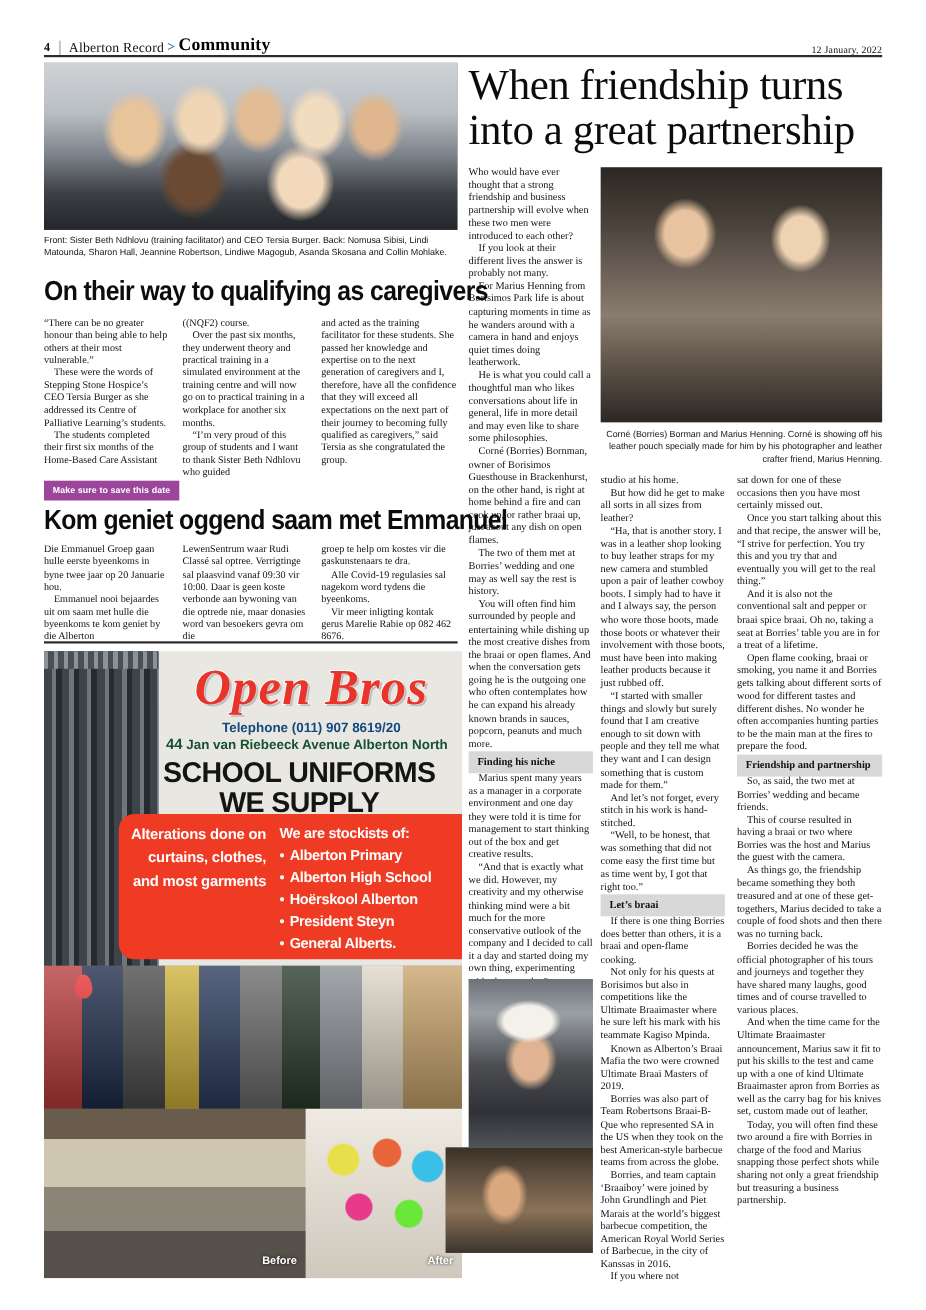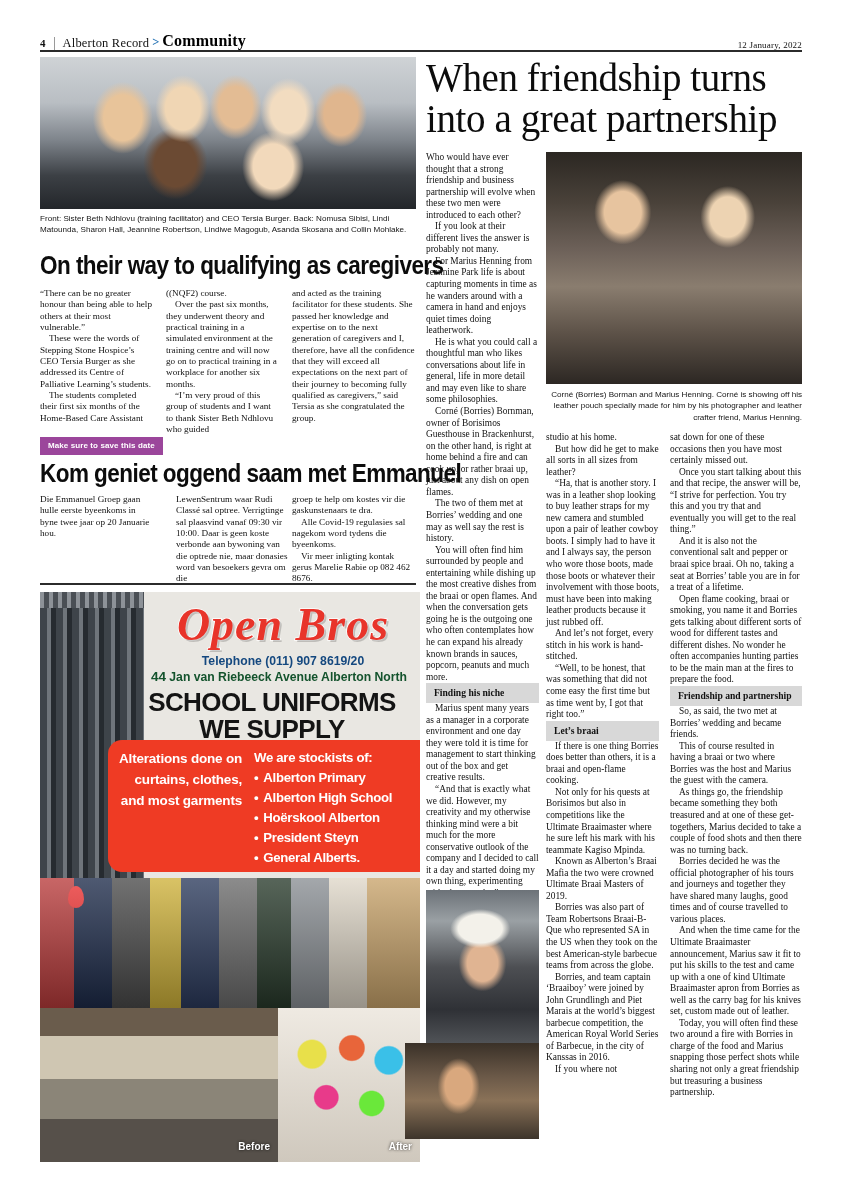--- a/index.html
+++ b/index.html
@@ -384,22 +384,23 @@
   <div class="col" style="left:292px; top:288px; width:124px;">
     <p class="first">and acted as the training facilitator for these students. She passed her knowledge and expertise on to the next generation of caregivers and I, therefore, have all the confidence that they will exceed all expectations on the next part of their journey to becoming fully qualified as caregivers,” said Tersia as she congratulated the group.</p>
   </div>
 
   <div class="kicker" style="left:40px; top:437px;">Make sure to save this date</div>
 
   <div class="headline-sec" style="left:40px; top:460px; width:440px;">Kom geniet oggend saam met Emmanuel</div>
 
   <div class="col" style="left:40px; top:494px; width:114px;">
     <p class="first">Die Emmanuel Groep gaan hulle eerste byeenkoms in byne twee jaar op 20 Januarie hou.</p>
-  </div>
-  <div class="col" style="left:166px; top:494px; width:114px;margin-left:10px;">
+    <p>Emmanuel nooi bejaardes uit om saam met hulle die byeenkoms te kom geniet by die Alberton</p>
+  </div>
+  <div class="col" style="left:166px; top:494px; width:114px;">
     <p class="first">LewenSentrum waar Rudi Classé sal optree. Verrigtinge sal plaasvind vanaf 09:30 vir 10:00. Daar is geen koste verbonde aan bywoning van die optrede nie, maar donasies word van besoekers gevra om die</p>
   </div>
   <div class="col" style="left:292px; top:494px; width:124px;">
     <p class="first">groep te help om kostes vir die gaskunstenaars te dra.</p>
     <p>Alle Covid-19 regulasies sal nagekom word tydens die byeenkoms.</p>
     <p>Vir meer inligting kontak gerus Marelie Rabie op 082 462 8676.</p>
   </div>
 
   <div class="hr-thin" style="left:40px; top:583px; width:376px; height:1.5px;"></div>
 
@@ -453,40 +454,41 @@
   </div>
 
   <div class="photo" id="men-photo" style="left:546px; top:152px; width:256px; height:232px;">
     <div class="ph-inner"></div>
   </div>
   <div class="caption" style="left:546px; top:389px; width:256px;text-align:right;">Corné (Borries) Borman and Marius Henning. Corné is showing off his leather pouch specially made for him by his photographer and leather crafter friend, Marius Henning.</div>
 
   <div class="rcol" style="left:426px; top:152px; width:113px;">
     <p class="first">Who would have ever thought that a strong friendship and business partnership will evolve when these two men were introduced to each other?</p>
     <p>If you look at their different lives the answer is probably not many.</p>
-    <p>For Marius Henning from Jeannine Park life is about capturing moments in time as he wanders around with a camera in hand and enjoys quiet times doing leatherwork.</p>
+    <p>For Marius Henning from Borisimos Park life is about capturing moments in time as he wanders around with a camera in hand and enjoys quiet times doing leatherwork.</p>
     <p>He is what you could call a thoughtful man who likes conversations about life in general, life in more detail and may even like to share some philosophies.</p>
     <p>Corné (Borries) Bornman, owner of Borisimos Guesthouse in Brackenhurst, on the other hand, is right at home behind a fire and can cook up, or rather braai up, just about any dish on open flames.</p>
     <p>The two of them met at Borries’ wedding and one may as well say the rest is history.</p>
     <p>You will often find him surrounded by people and entertaining while dishing up the most creative dishes from the braai or open flames. And when the conversation gets going he is the outgoing one who often contemplates how he can expand his already known brands in sauces, popcorn, peanuts and much more.</p>
     <p class="subhead">Finding his niche</p>
     <p>Marius spent many years as a manager in a corporate environment and one day they were told it is time for management to start thinking out of the box and get creative results.</p>
     <p>“And that is exactly what we did. However, my creativity and my otherwise thinking mind were a bit much for the more conservative outlook of the company and I decided to call it a day and started doing my own thing, experimenting with photography.”</p>
     <p>One birthday gift changed his life. A brand new digital camera and he was hooked. He knew that he shared his father’s passion for photography and today has his</p>
   </div>
 
   <div class="photo" id="marius-photo" style="left:426px; top:890px; width:113px; height:193px;">
     <div class="ph-inner"></div>
   </div>
   <div class="caption" style="left:426px; top:1088px; width:113px;">Marius Henning busy in his workshop. You will note that every leather article made by Marius is hand stitched.</div>
 
   <div class="rcol" style="left:546px; top:432px; width:113px;">
     <p class="first">studio at his home.</p>
     <p>But how did he get to make all sorts in all sizes from leather?</p>
     <p>“Ha, that is another story. I was in a leather shop looking to buy leather straps for my new camera and stumbled upon a pair of leather cowboy boots. I simply had to have it and I always say, the person who wore those boots, made those boots or whatever their involvement with those boots, must have been into making leather products because it just rubbed off.</p>
+    <p>“I started with smaller things and slowly but surely found that I am creative enough to sit down with people and they tell me what they want and I can design something that is custom made for them.”</p>
     <p>And let’s not forget, every stitch in his work is hand-stitched.</p>
     <p>“Well, to be honest, that was something that did not come easy the first time but as time went by, I got that right too.”</p>
     <p class="subhead">Let’s braai</p>
     <p>If there is one thing Borries does better than others, it is a braai and open-flame cooking.</p>
     <p>Not only for his quests at Borisimos but also in competitions like the Ultimate Braaimaster where he sure left his mark with his teammate Kagiso Mpinda.</p>
     <p>Known as Alberton’s Braai Mafia the two were crowned Ultimate Braai Masters of 2019.</p>
     <p>Borries was also part of Team Robertsons Braai-B-Que who represented SA in the US when they took on the best American-style barbecue teams from across the globe.</p>
     <p>Borries, and team captain ‘Braaiboy’ were joined by John Grundlingh and Piet Marais at the world’s biggest barbecue competition, the American Royal World Series of Barbecue, in the city of Kanssas in 2016.</p>
     <p>If you where not</p>
   </div>

